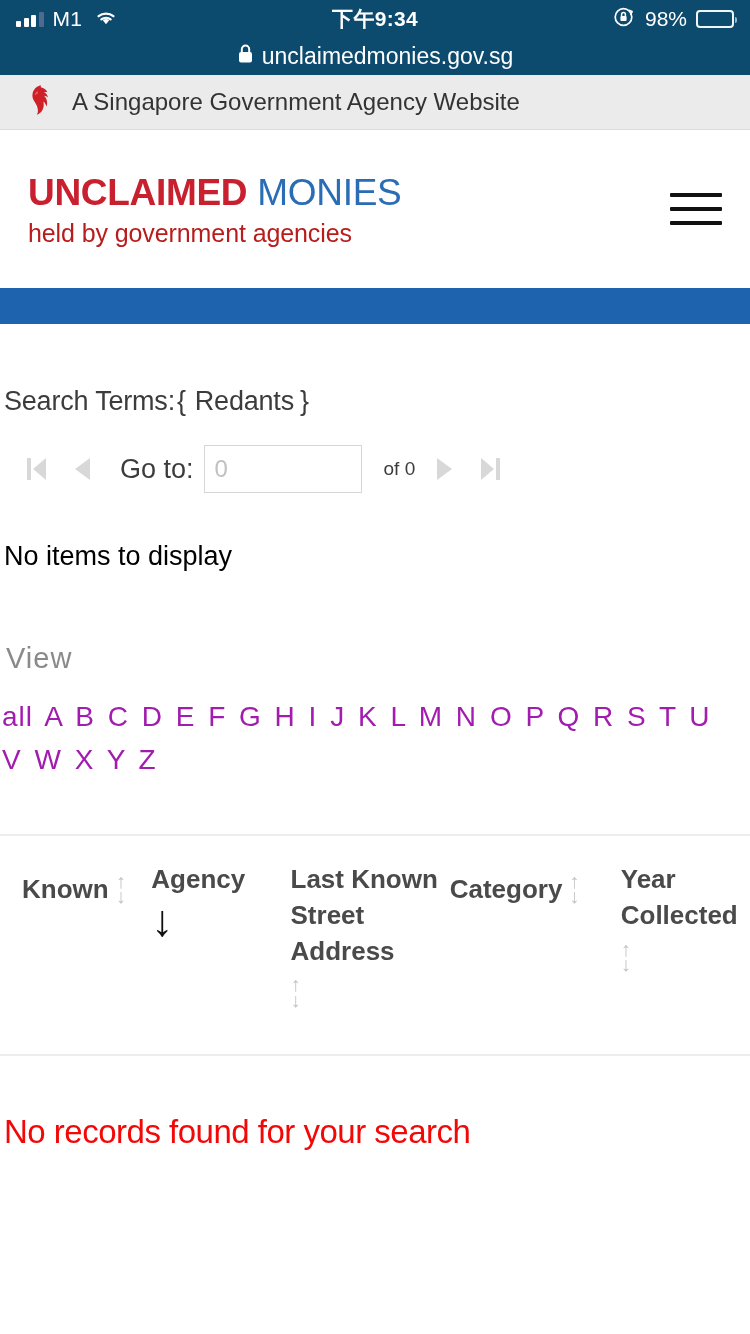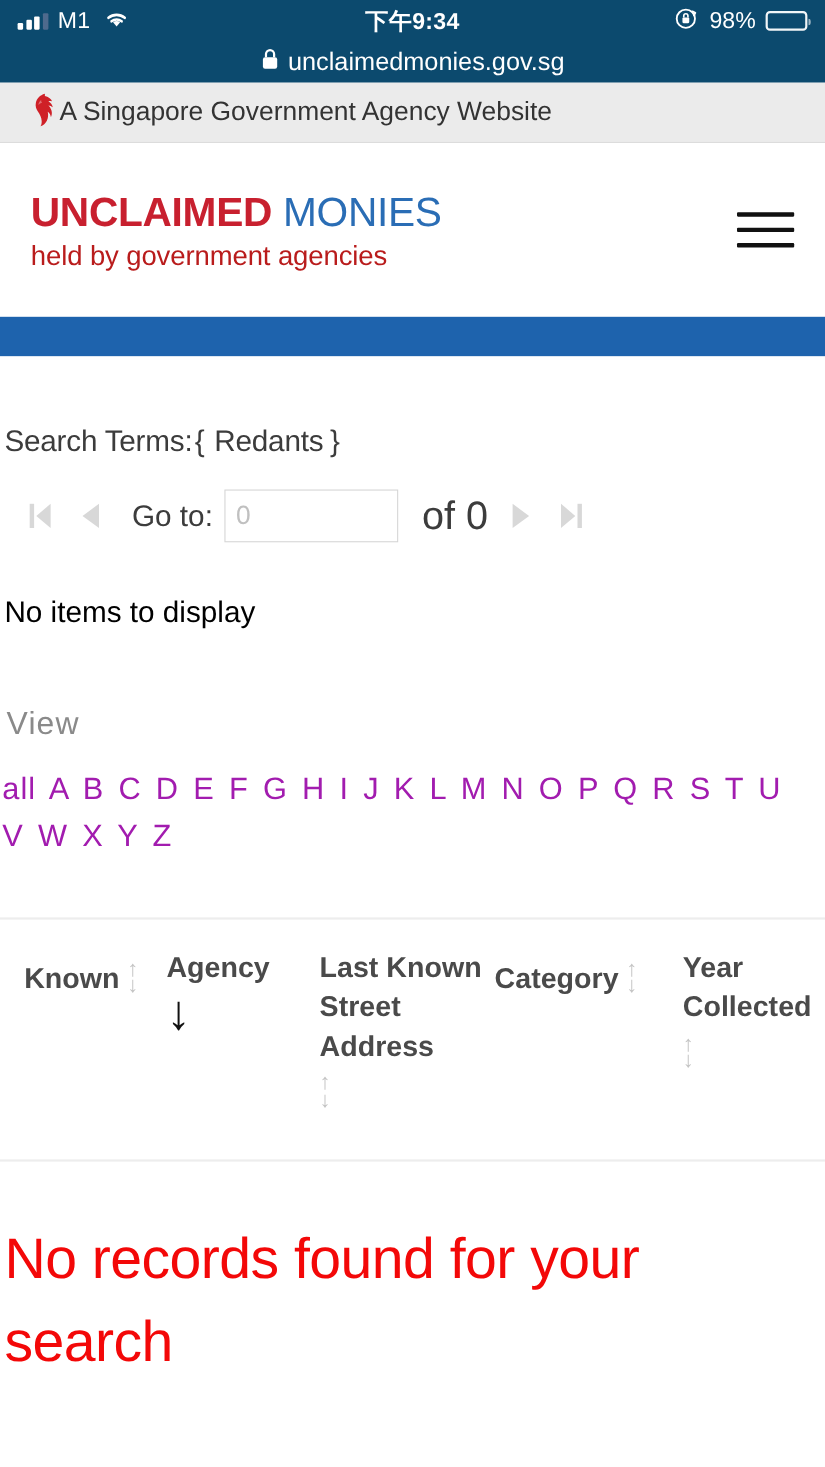--- a/index.html
+++ b/index.html
@@ -106,20 +106,21 @@
   }
   .lock-icon { display: block; }
 
   
   .gov-banner {
     background: #ebebeb;
     height: 55px;
     display: flex;
     align-items: center;
     padding-left: 26px;
+    gap: 18px;
     border-bottom: 1px solid #dcdcdc;
     box-sizing: border-box;
   }
   .gov-banner-text {
     font-size: 24px;
     color: #333333;
   }
 
   
   .site-header {
@@ -216,21 +217,21 @@
     font-size: 24px;
     color: #444;
     padding: 0 10px;
     box-sizing: border-box;
     font-family: "Liberation Sans", sans-serif;
     border-radius: 0;
     -webkit-appearance: none;
   }
   .pg-input::placeholder { color: #c0c0c0; }
   .pg-of {
-    font-size: 36px;
+    font-size: 19px;
     color: #3c3c3c;
     margin: 0 6px 0 22px;
     white-space: nowrap;
   }
 
   .no-items {
     font-size: 27px;
     color: #000000;
     padding: 48px 0 0 4px;
   }
@@ -301,21 +302,21 @@
   }
   .sort-active {
     font-size: 44px;
     color: #111111;
     line-height: 0.6;
     margin-top: 10px;
     font-weight: bold;
   }
 
   .no-records {
-    font-size: 52px;
+    font-size: 33px;
     color: #f30808;
     line-height: 1.45;
     padding: 52px 0 0 4px;
     max-width: 720px;
     letter-spacing: -0.5px;
   }
 </style>
 </head>
 <body>
 

